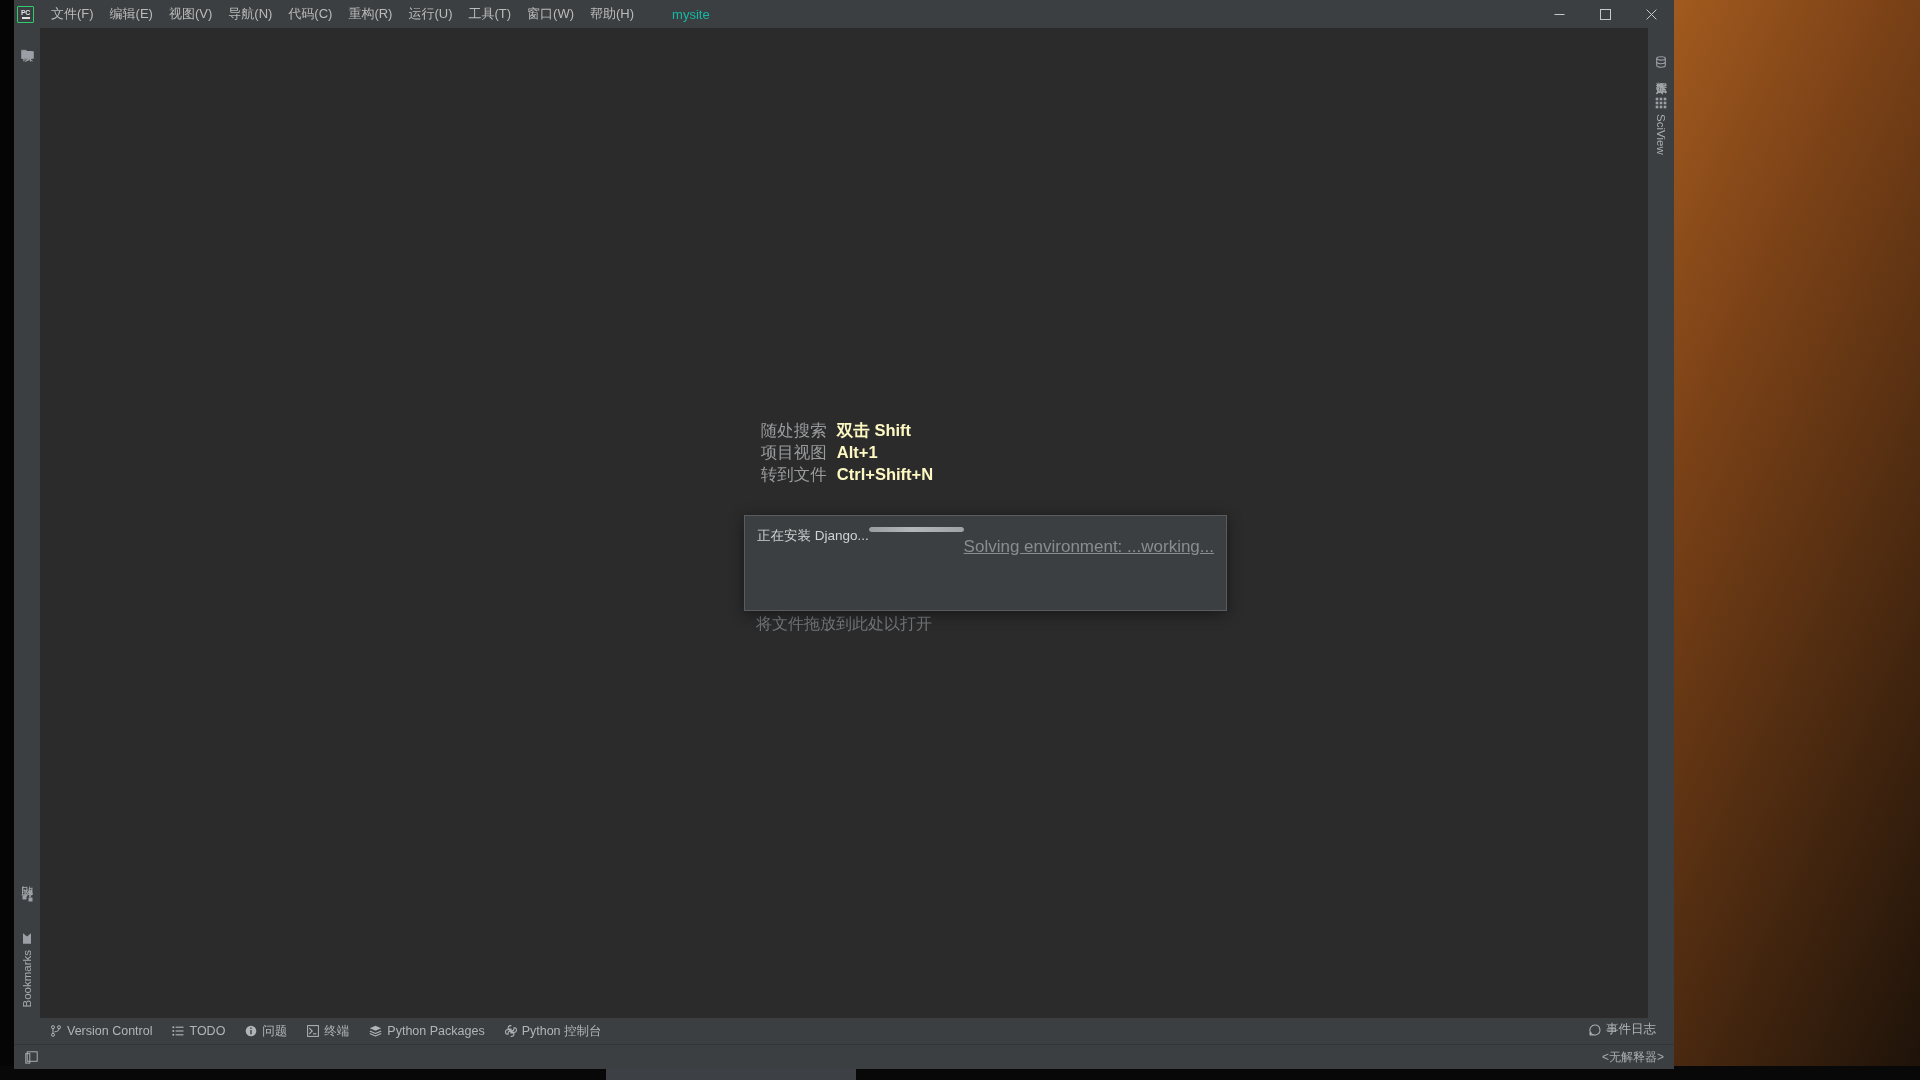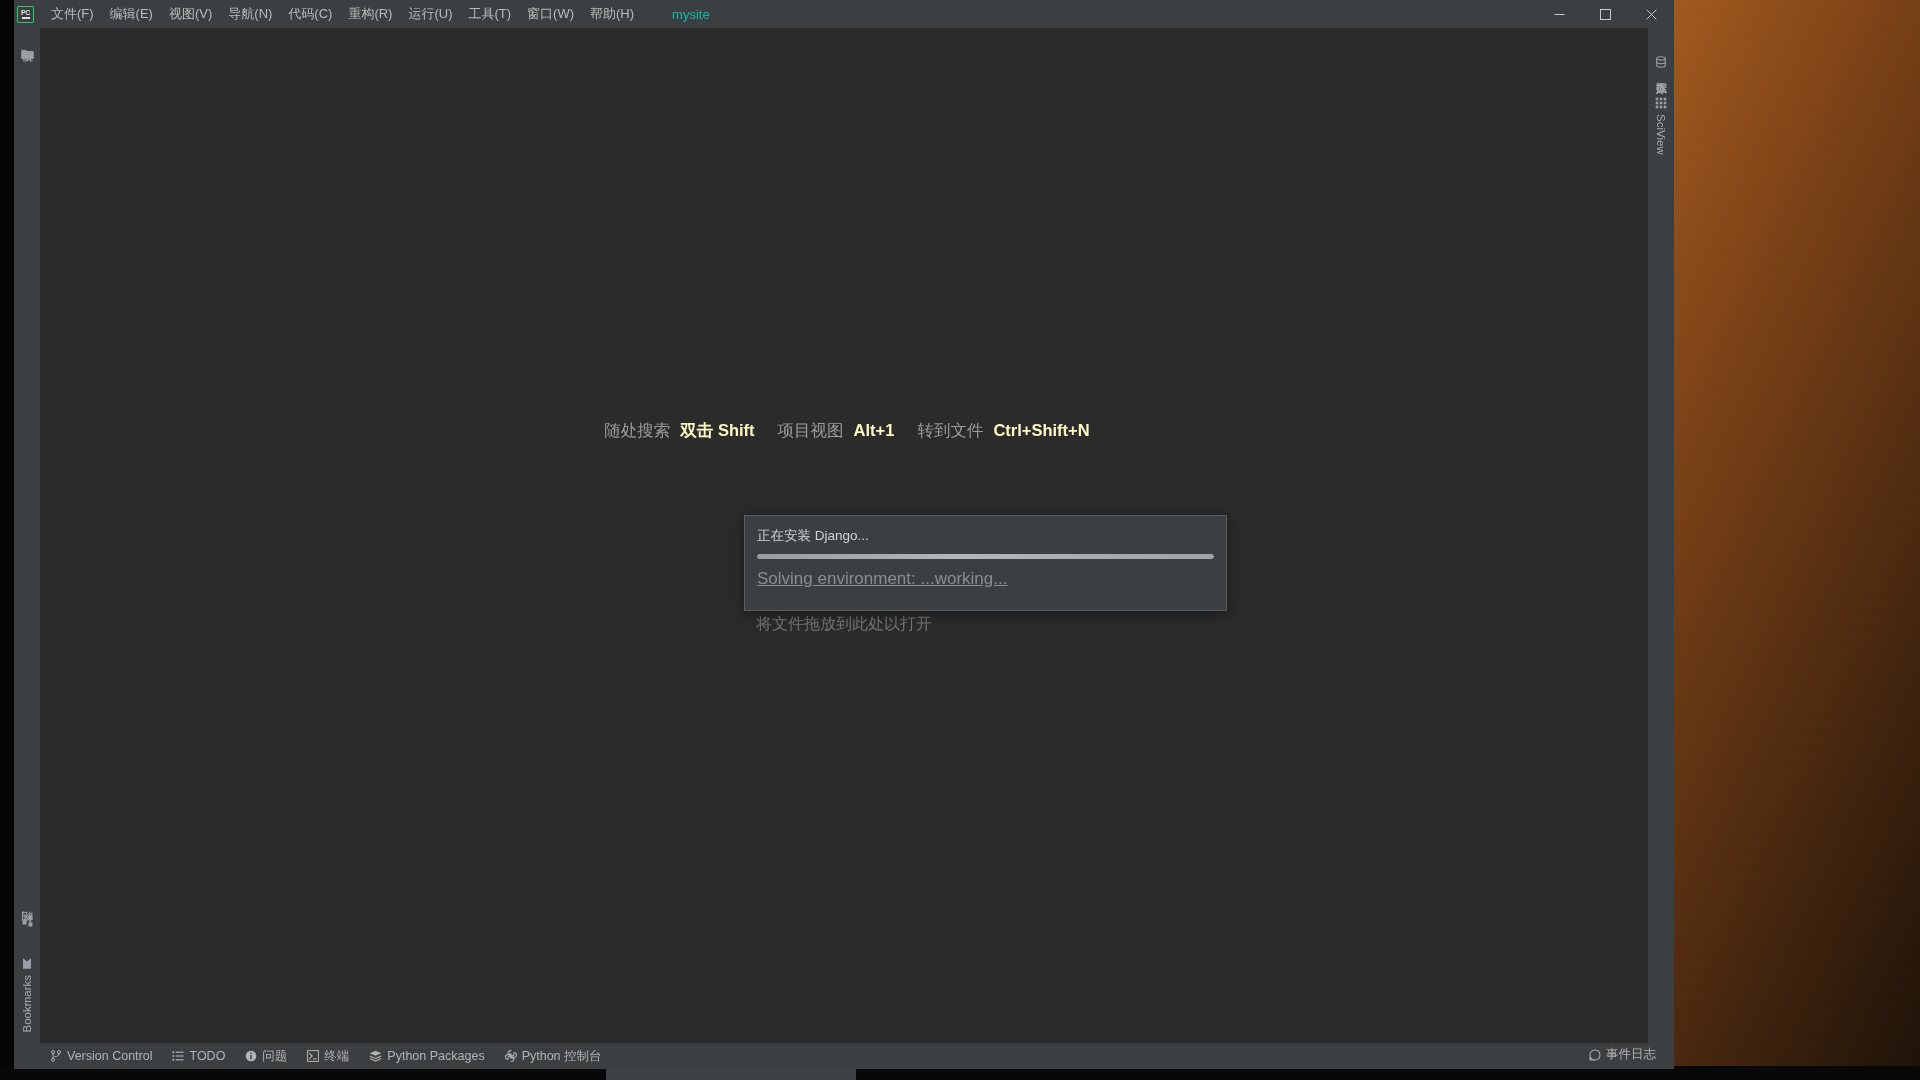--- a/index.html
+++ b/index.html
@@ -148,22 +148,21 @@
     min-width: 0;
     overflow: hidden;
   }
 
   #hints {
     position: absolute;
     left: 50%;
     top: 392px;
     transform: translateX(-50%);
     display: flex;
-    flex-direction: row;
-    gap: 17px;
+    flex-direction: column;
   }
   .hint-row {
     display: flex;
     align-items: baseline;
     gap: 10px;
     white-space: nowrap;
   }
   .hint-label {
     color: #9a9c9e;
     font-size: 16.5px;
@@ -207,21 +206,20 @@
     align-items: center;
     justify-content: center;
     color: #cfd1d2;
     font-size: 12.5px;
     white-space: nowrap;
   }
   #dialog-body {
     flex: 1 1 auto;
     padding: 11px 12px 0 12px;
     display: flex;
-    flex-direction: column;
   }
   #dialog-msg {
     color: #cfd1d2;
     font-size: 13.5px;
     white-space: nowrap;
     margin-bottom: 9px;
   }
   #progress-track {
     height: 5px;
     width: 100%;
@@ -501,14 +499,27 @@
           <path d="M6 1 A5 5 0 1 1 1.3 7.9 L1.3 11 L1.3 7.9" fill="none" stroke="#a9abad" stroke-width="1.1" stroke-linejoin="round"></path>
           <path d="M1.1 7.4 A5 5 0 0 1 6 1" fill="none" stroke="#a9abad" stroke-width="1.1"></path>
           <line x1="1.2" y1="7.6" x2="1.2" y2="10.9" stroke="#a9abad" stroke-width="1.1"></line>
           <line x1="1.2" y1="10.9" x2="4.3" y2="10.9" stroke="#a9abad" stroke-width="1.1"></line>
         </svg>
         <span>事件日志</span>
       </div>
     </div>
   </div>
 
+  <div id="statusbar">
+    <div id="status-left">
+      <div class="tool-btn" style="padding:3px 6px;">
+        <svg width="13" height="13" viewBox="0 0 13 13">
+          <rect x="2.2" y="0.8" width="10" height="9.5" fill="none" stroke="#a9abad" stroke-width="1"></rect>
+          <rect x="0.8" y="2.6" width="4" height="9.5" fill="none" stroke="#a9abad" stroke-width="1"></rect>
+        </svg>
+      </div>
+    </div>
+    <div id="status-right">
+      <span>&lt;无解释器&gt;</span>
+    </div>
+  </div>
 
 </div>
 
 </body></html>

